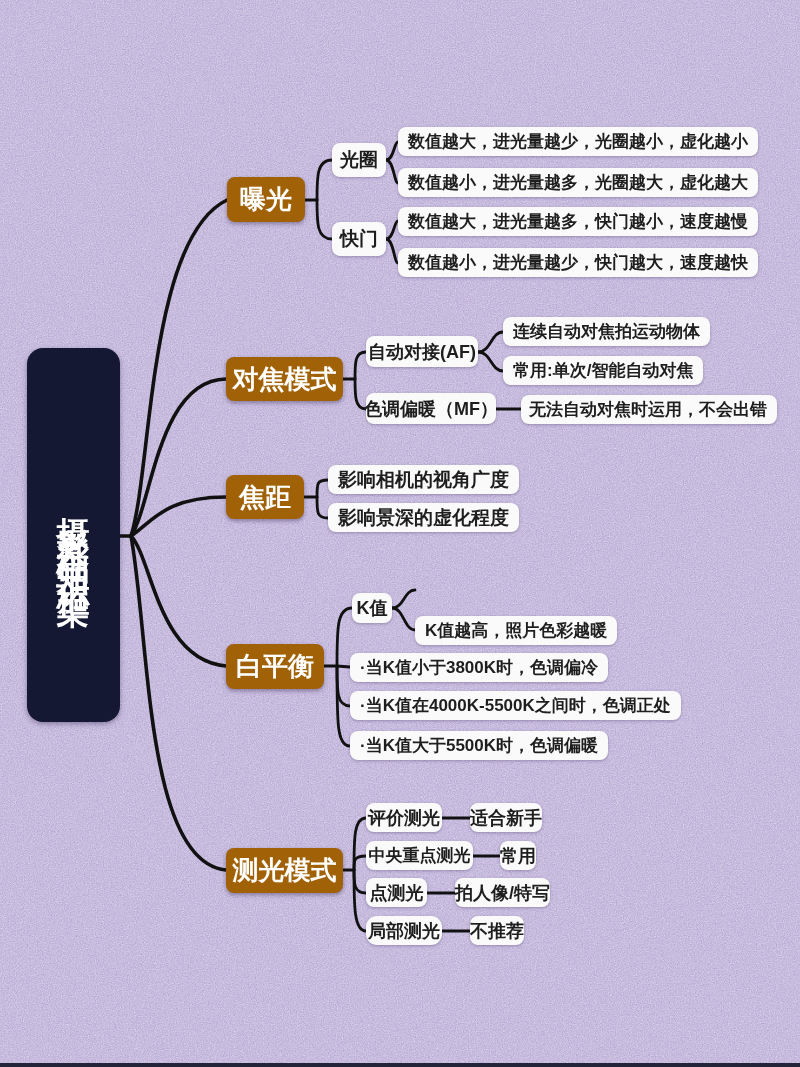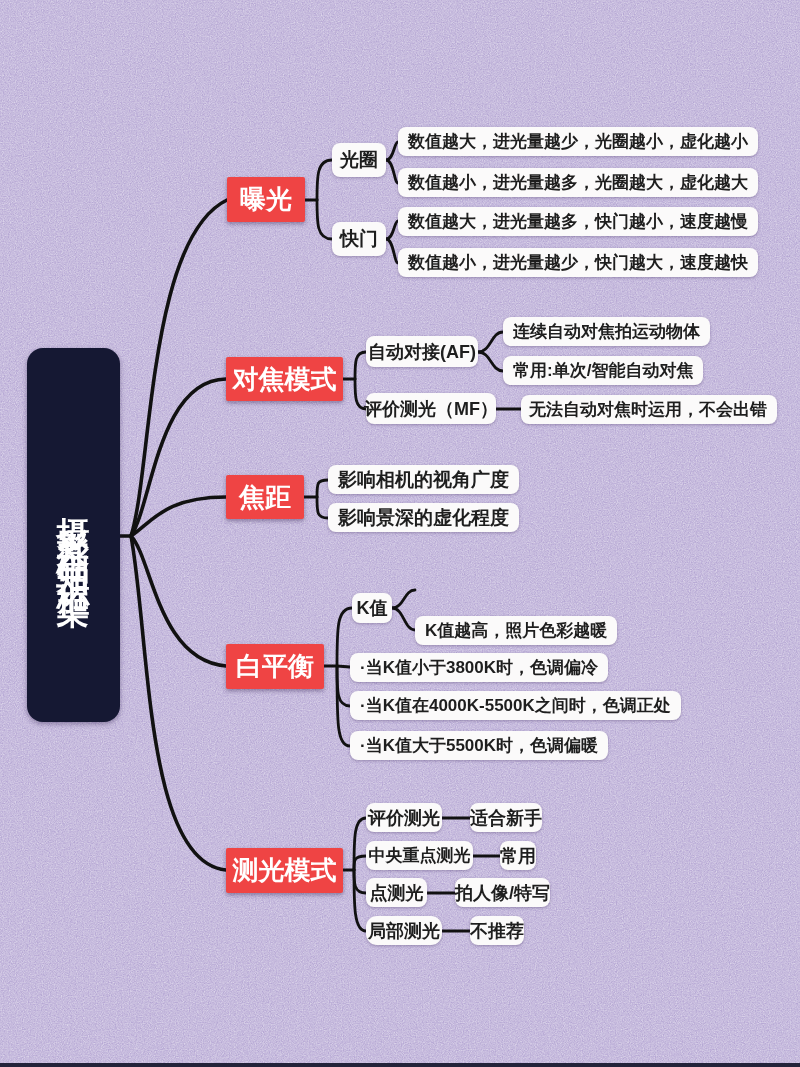--- a/index.html
+++ b/index.html
@@ -14,21 +14,21 @@
   .root{
     background:#151833;border-radius:16px;justify-content:center;
     box-shadow:0 2px 5px rgba(40,25,70,.4);
   }
   .root-text{
     writing-mode:vertical-lr;text-orientation:upright;
     color:#ffffff;font-weight:bold;font-size:33px;letter-spacing:11px;
     line-height:1;
   }
   .nbox{
-    background:#ef4444;border-radius:2px;justify-content:center;
+    background:#a16207;border-radius:8px;justify-content:center;
     color:#ffffff;font-weight:bold;font-size:26px;white-space:nowrap;
     box-shadow:0 2px 4px rgba(40,25,70,.4);
   }
   .pill{
     background:#fbfafa;border-radius:8px;color:#1e1e1e;font-weight:bold;
     white-space:nowrap;padding:0 10px;font-size:17px;
     box-shadow:0 1px 3px rgba(60,40,90,.35);
   }
   .pill.ctr{justify-content:center;padding:0 0;}
   .pill.big{font-size:19px;}
@@ -132,21 +132,21 @@
     <span>数值越小，进光量越少，快门越大，速度越快</span>
   </div>
 
   <div class="node nbox" style="left:226px;top:357px;width:117px;height:44px;">
     <span>对焦模式</span>
   </div>
   <div class="node pill ctr mid" style="left:366px;top:336px;width:112px;height:31px;">
     <span>自动对接(AF)</span>
   </div>
   <div class="node pill ctr mid" style="left:366px;top:393px;width:130px;height:31px;">
-    <span>评价测光（MF）</span>
+    <span>色调偏暖（MF）</span>
   </div>
   <div class="node pill" style="left:503px;top:317px;height:29px;">
     <span>连续自动对焦拍运动物体</span>
   </div>
   <div class="node pill" style="left:503px;top:356px;height:29px;">
     <span>常用:单次/智能自动对焦</span>
   </div>
   <div class="node pill" style="left:521px;top:395px;height:29px;padding-left:8px;">
     <span>无法自动对焦时运用，不会出错</span>
   </div>

